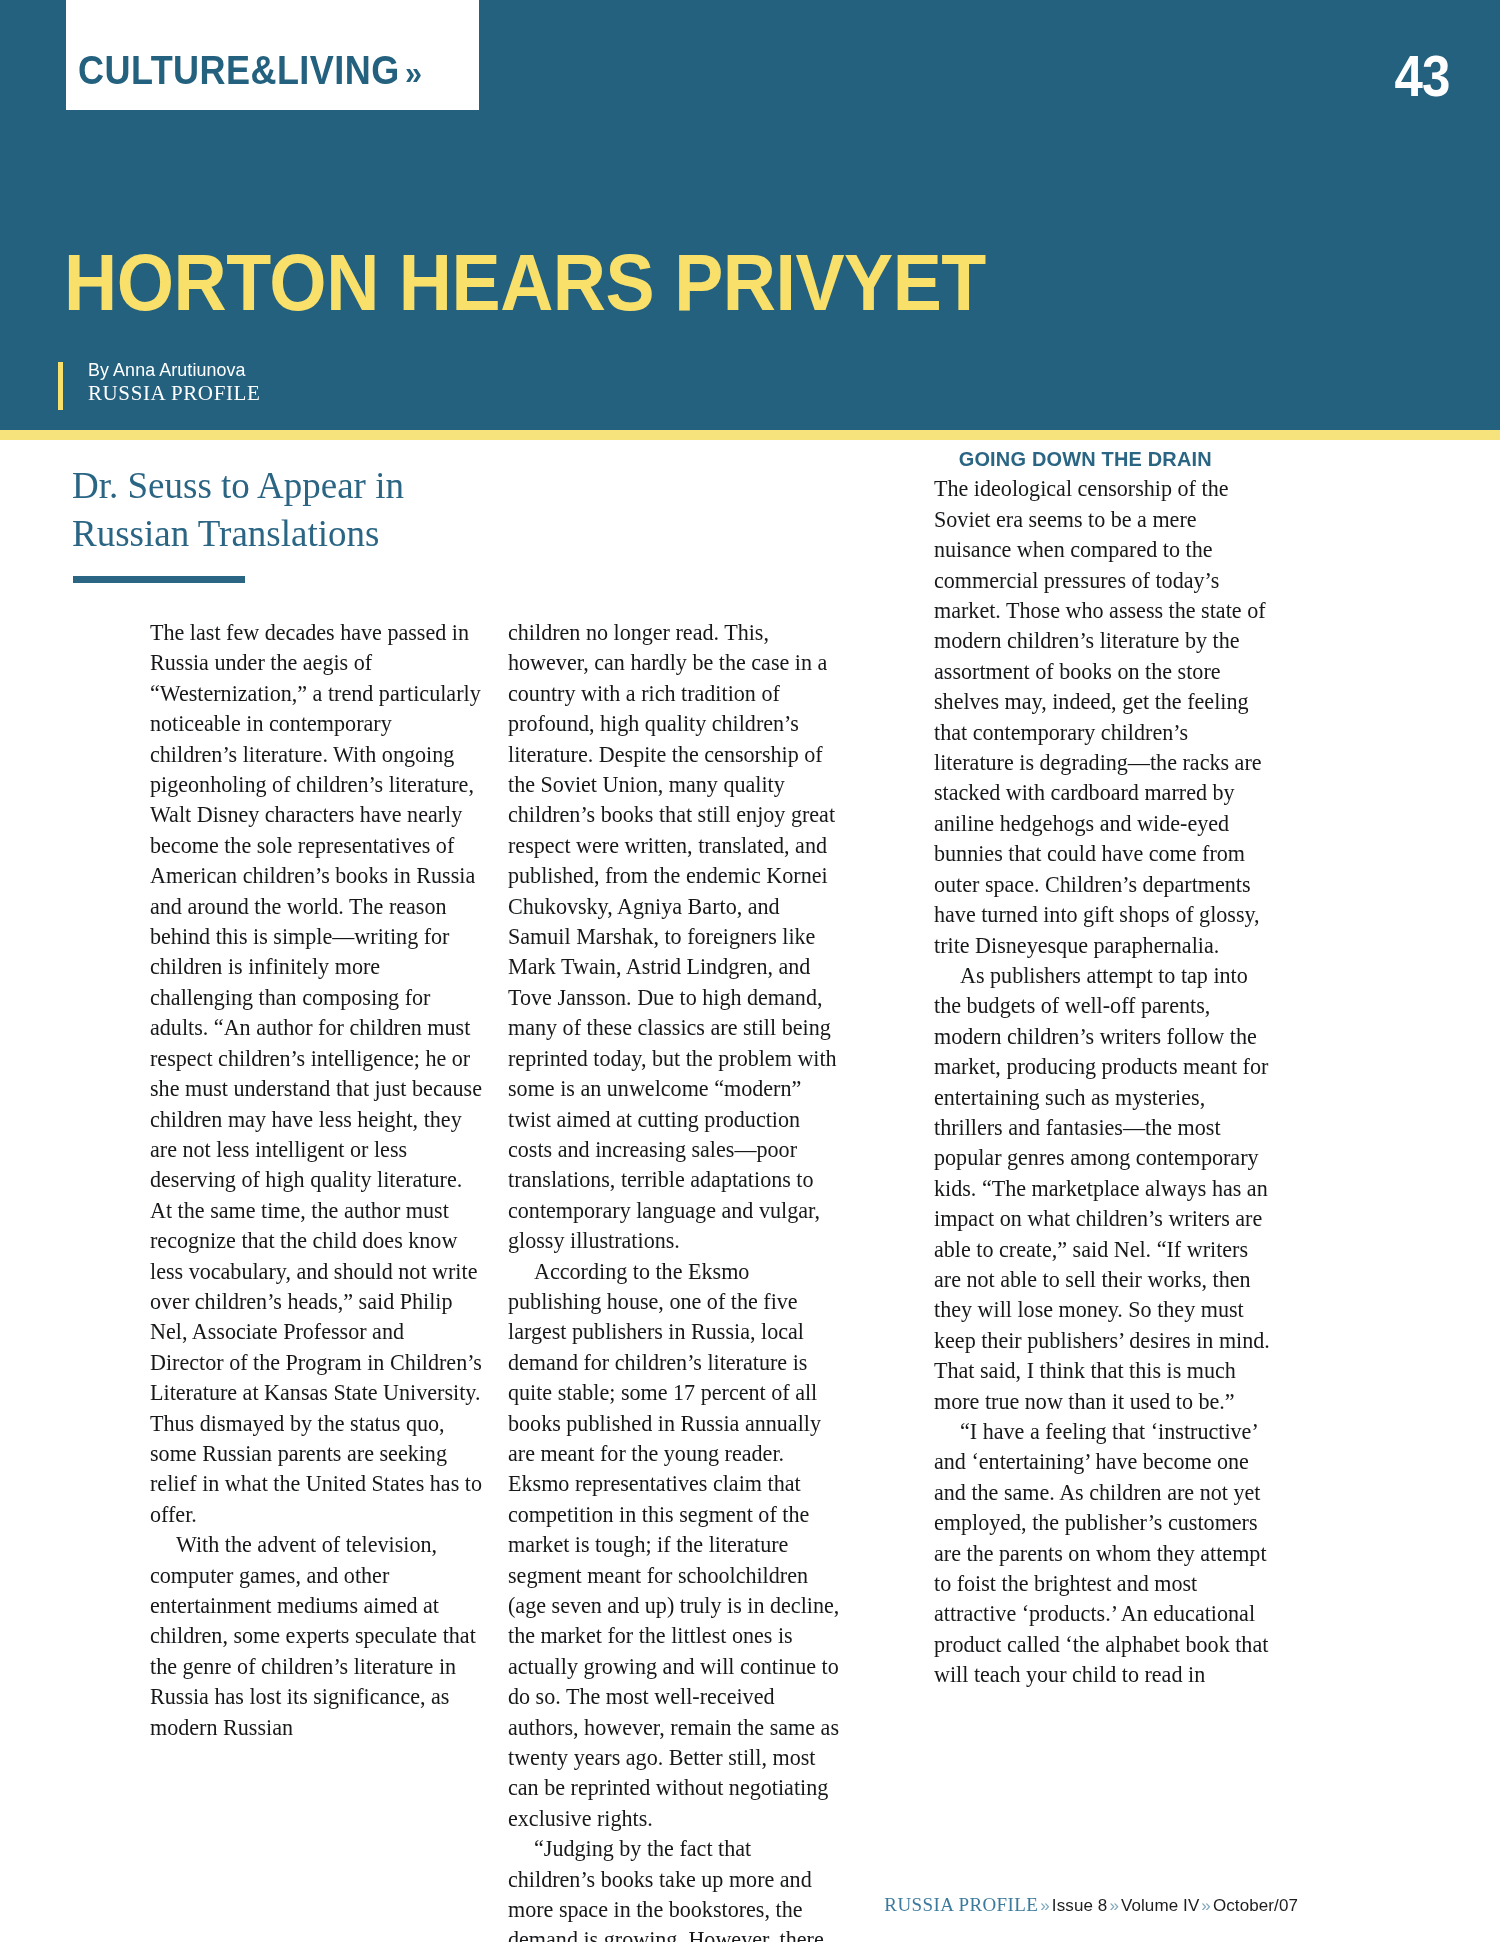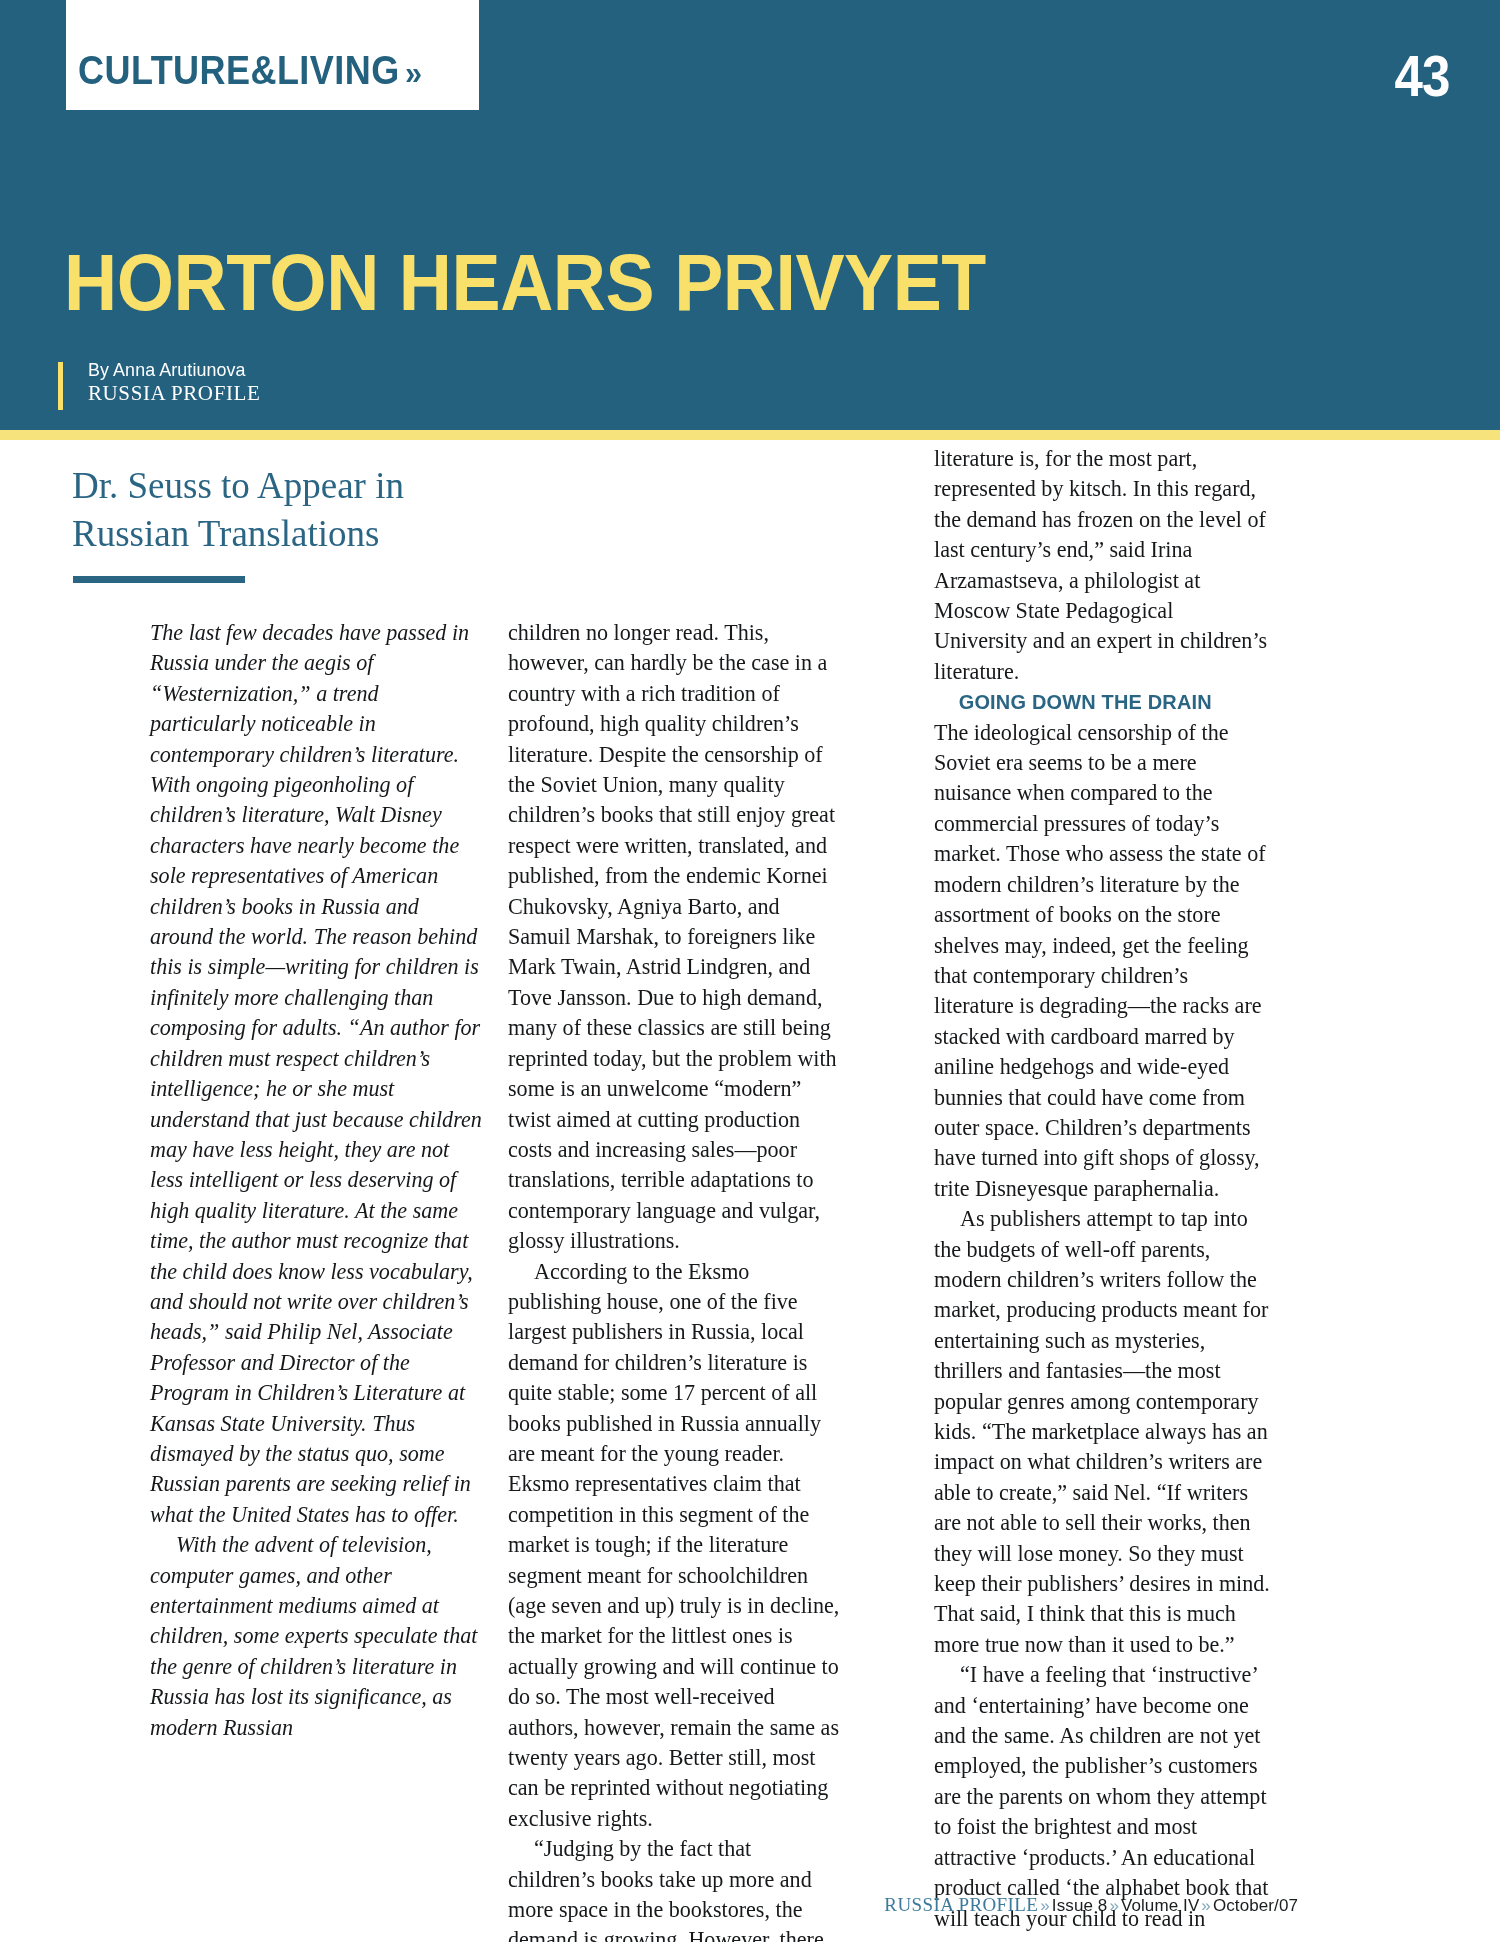--- a/index.html
+++ b/index.html
@@ -173,21 +173,21 @@
     hyphens: none;
   }
   .col p {
     margin: 0;
     text-indent: 26px;
   }
   .col p.noindent {
     text-indent: 0;
   }
 
-  #col1 { left: 150px; top: 178px; width: 332px; font-style: italic; }
+  #col1 { left: 150px; top: 178px; width: 332px; }
   #col2 { left: 508px; top: 178px; width: 332px; }
   #col3 { left: 934px; top: 4px;   width: 338px; }
 
   .subhead {
     font-family: "Liberation Sans Narrow", "Liberation Sans", sans-serif;
     font-weight: bold;
     font-size: 21px;
     color: #2b6584;
     letter-spacing: 0.2px;
     margin: 10px 0 1px 0;
@@ -259,21 +259,20 @@
         <p>With the advent of television, computer games, and other entertainment mediums aimed at children, some experts speculate that the genre of children’s literature in Russia has lost its significance, as modern Russian</p>
       </div>
 
       <div class="col" id="col2">
         <p class="noindent">children no longer read. This, however, can hardly be the case in a country with a rich tradition of profound, high quality children’s literature. Despite the censorship of the Soviet Union, many quality children’s books that still enjoy great respect were written, translated, and published, from the endemic Kornei Chukovsky, Agniya Barto, and Samuil Marshak, to foreigners like Mark Twain, Astrid Lindgren, and Tove Jansson. Due to high demand, many of these classics are still being reprinted today, but the problem with some is an unwelcome “modern” twist aimed at cutting production costs and increasing sales—poor translations, terrible adaptations to contemporary language and vulgar, glossy illustrations.</p>
         <p>According to the Eksmo publishing house, one of the five largest publishers in Russia, local demand for children’s literature is quite stable; some 17 percent of all books published in Russia annually are meant for the young reader. Eksmo representatives claim that competition in this segment of the market is tough; if the literature segment meant for schoolchildren (age seven and up) truly is in decline, the market for the littlest ones is actually growing and will continue to do so. The most well-received authors, however, remain the same as twenty years ago.  Better still, most can be reprinted without negotiating exclusive rights.</p>
         <p>“Judging by the fact that children’s books take up more and more space in the bookstores, the demand is growing. However, there are too few new authors on the shelves, mostly classics—modern</p>
       </div>
 
       <div class="col" id="col3">
-        <p class="noindent">literature is, for the most part, represented by kitsch. In this regard, the demand has frozen on the level of last century’s end,” said Irina Arzamastseva, a philologist at Moscow State Pedagogical University and an expert in children’s literature.</p>
         <p class="subhead">GOING DOWN THE DRAIN</p>
         <p class="noindent">The ideological censorship of the Soviet era seems to be a mere nuisance when compared to the commercial pressures of today’s market. Those who assess the state of modern children’s literature by the assortment of books on the store shelves may, indeed, get the feeling that contemporary children’s literature is degrading—the racks are stacked with cardboard marred by aniline hedgehogs and wide-eyed bunnies that could have come from outer space. Children’s departments have turned into gift shops of glossy, trite Disneyesque paraphernalia.</p>
         <p>As publishers attempt to tap into the budgets of well-off parents, modern children’s writers follow the market, producing products meant for entertaining such as mysteries, thrillers and fantasies—the most popular genres among contemporary kids. “The marketplace always has an impact on what children’s writers are able to create,” said Nel.  “If writers are not able to sell their works, then they will lose money.  So they must keep their publishers’ desires in mind. That said, I think that this is much more true now than it used to be.”</p>
         <p>“I have a feeling that ‘instructive’ and ‘entertaining’ have become one and the same. As children are not yet employed, the publisher’s customers are the parents on whom they attempt to foist the brightest and most attractive ‘products.’ An educational product called ‘the alphabet book that will teach your child to read in</p>
       </div>
 
     </div>
   </div>
 
   <div class="footer">

